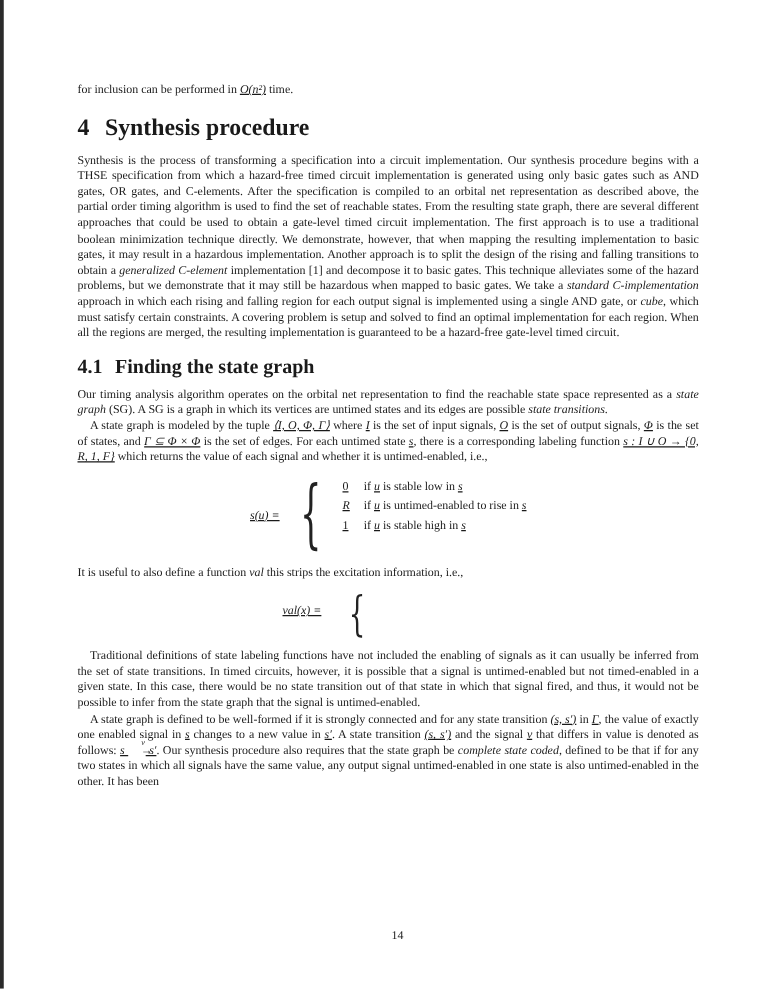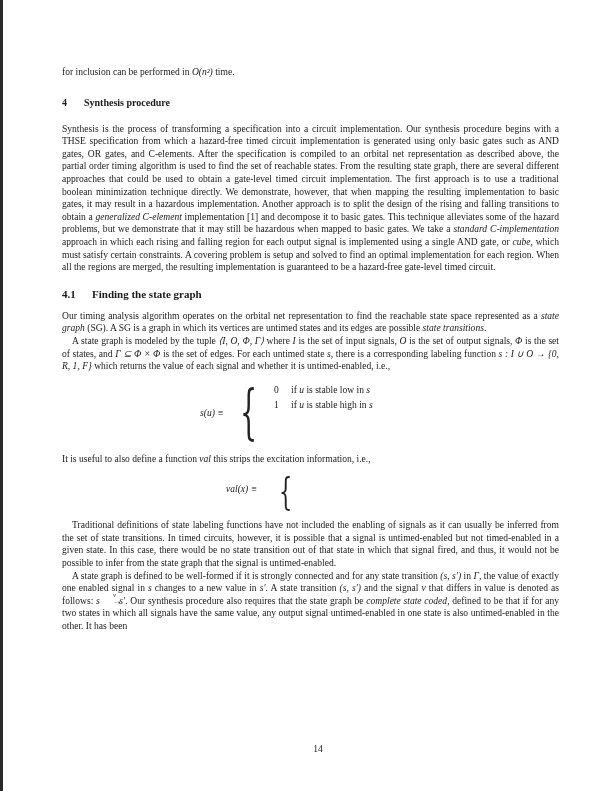--- a/index.html
+++ b/index.html
@@ -13,28 +13,28 @@
     position: absolute; left: 0; top: 0; width: 3px; height: 791px;
     background: #2a2a2a;
   }
   .page {
     position: absolute; left: 62px; top: 66px; width: 497px;
     font-size: 9.55px; line-height: 12.6px;
   }
   p { margin: 0; text-align: justify; }
   .indent { text-indent: 10px; }
   em, .it { font-style: italic; }
-  .math { font-style: italic; font-family: "Liberation Serif", serif; }
+  .math { font-style: italic; font-family: "Liberation Serif", serif; text-decoration: underline; }
   .roman { font-style: normal; }
   h2.section {
-    font-size: 10px; font-weight: bold; margin: 16px 0 12px 0; line-height: 16px;
+    font-size: 19px; font-weight: bold; margin: 16px 0 12px 0; line-height: 16px;
   }
   h2.section .num { display: inline-block; width: 22px; }
   h3.subsection {
-    font-size: 11px; font-weight: bold; margin: 13px 0 9px 0; line-height: 14px;
+    font-size: 16px; font-weight: bold; margin: 13px 0 9px 0; line-height: 14px;
   }
   h3.subsection .num { display: inline-block; width: 30px; }
   .eq-block {
     position: relative; height: 66px; margin: 8px 0 6px 0;
   }
   .eq-lhs {
     position: absolute; left: 138px; top: 26px;
   }
   .brace {
     position: absolute; left: 178px; top: -3px; font-size: 60px; line-height: 66px;
@@ -78,20 +78,21 @@
   </h3>
 
   <p><span>Our timing analysis algorithm operates on the orbital net representation to find the reachable state space represented as a </span><em>state graph</em><span> (SG). A SG is a graph in which its vertices are untimed states and its edges are possible </span><em>state transitions</em><span>.</span></p>
   <p class="indent"><span>A state graph is modeled by the tuple </span><span class="math">⟨I, O, Φ, Γ⟩</span><span> where </span><span class="math">I</span><span> is the set of input signals, </span><span class="math">O</span><span> is the set of output signals, </span><span class="math">Φ</span><span> is the set of states, and </span><span class="math">Γ ⊆ Φ × Φ</span><span> is the set of edges. For each untimed state </span><span class="math">s</span><span>, there is a corresponding labeling function </span><span class="math">s : I ∪ O → {0, R, 1, F}</span><span> which returns the value of each signal and whether it is untimed-enabled, i.e.,</span></p>
 
   <div class="eq-block">
     <span class="eq-lhs math">s(u) ≡</span>
     <span class="brace">{</span>
     <div class="cases">
         <div class="case-row"><span class="case-val math" style="font-style: normal;">0</span><span>if <span class="math">u</span> is stable low in <span class="math">s</span></span></div>
+        <div class="case-row"><span class="case-val math">R</span><span>if <span class="math">u</span> is untimed-enabled to rise in <span class="math">s</span></span></div>
         <div class="case-row"><span class="case-val math" style="font-style: normal;">1</span><span>if <span class="math">u</span> is stable high in <span class="math">s</span></span></div>
       </div>
   </div>
 
   <p><span>It is useful to also define a function </span><em>val</em><span> this strips the excitation information, i.e.,</span></p>
 
   <div class="eq2">
     <span class="eq-lhs math">val(x) ≡</span>
     <span class="brace">{</span>
   </div>

